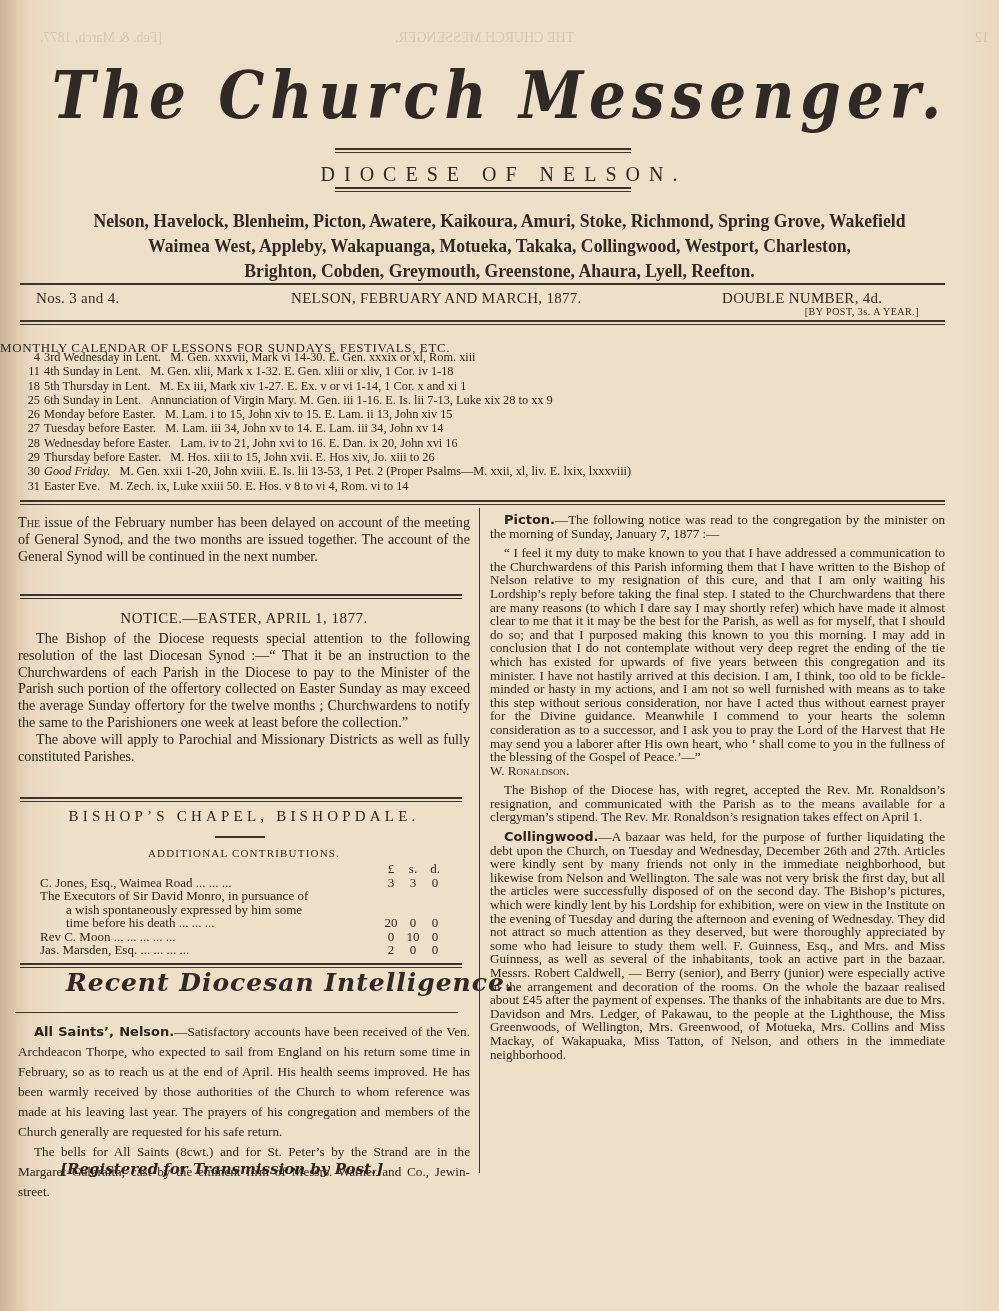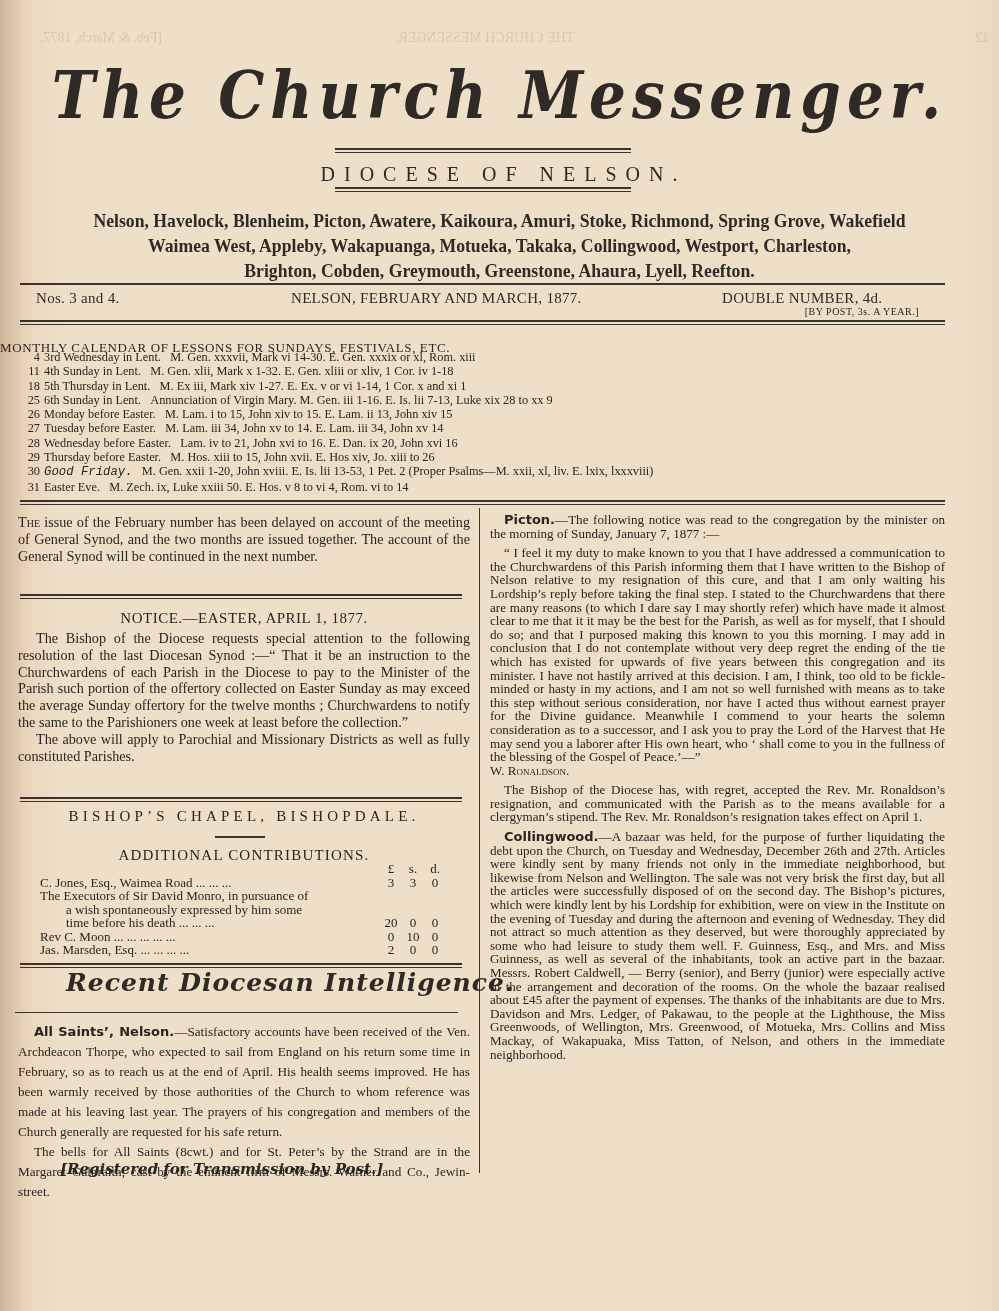--- a/index.html
+++ b/index.html
@@ -42,33 +42,33 @@
     }
     .issue-row span { position: absolute; top: 0; white-space: nowrap; }
     .byPost { position: absolute; right: 80px; top: 306px; font-size: 10px; letter-spacing: 0.5px; font-family: "Liberation Serif", serif; }
     .cal-title {
       position: absolute; left: 0; right: 0; top: 340px; text-align: left;
       font-family: "Liberation Serif", serif; font-size: 13px; letter-spacing: 0.6px;
     }
     .cal { position: absolute; left: 22px; top: 350px; font-family: "Liberation Serif", serif; font-size: 12.3px; line-height: 14.3px; }
     .cal-row { white-space: nowrap; }
     .cal-row .d { display: inline-block; width: 18px; text-align: right; margin-right: 4px; }
-    .cal-row .i { font-style: italic; font-family: Liberation Mono, monospace; }
+    .cal-row .i { font-style: italic; }
     .col-left { position: absolute; left: 18px; width: 452px; }
     .col-right { position: absolute; left: 490px; width: 455px; }
     .vline { position: absolute; left: 479px; top: 508px; height: 665px; border-left: 1px solid #3a332c; }
     p.body { font-family: "Liberation Serif", serif; text-align: justify; }
     .lede { top: 514px; font-size: 14.2px; line-height: 17px; }
     .lede .sc { font-variant: small-caps; }
     .notice-h { position: absolute; left: 18px; width: 452px; top: 610px; text-align: center; font-family: "Liberation Serif", serif; font-size: 15px; letter-spacing: 0.5px; }
     .notice-b { top: 630px; font-size: 14.2px; line-height: 16.8px; }
     .notice-b p { text-indent: 18px; }
     .chapel-h { position: absolute; left: 18px; width: 452px; top: 808px; text-align: center; font-family: "Liberation Serif", serif; font-size: 15px; letter-spacing: 4.2px; }
     .short-rule { position: absolute; left: 215px; width: 50px; top: 836px; border-top: 2px solid #3a332c; }
-    .contrib-h { position: absolute; left: 18px; width: 452px; top: 847px; text-align: center; font-family: "Liberation Serif", serif; font-size: 15px; letter-spacing: 1.2px; }
+    .contrib-h { position: absolute; left: 18px; width: 452px; top: 847px; text-align: center; font-family: "Liberation Serif", serif; font-size: 11px; letter-spacing: 1.2px; }
     .contrib { position: absolute; left: 40px; width: 405px; top: 862px; font-family: "Liberation Serif", serif; font-size: 13px; line-height: 13.5px; }
     .contrib .row { display: flex; }
     .contrib .name { flex: 1; white-space: nowrap; }
     .contrib .amt { display: flex; width: 64px; justify-content: space-between; }
     .contrib .amt span { width: 20px; text-align: center; }
     .recent-h {
       position: absolute; left: 18px; width: 452px; top: 960px; text-align: left;
       font-family: "DejaVu Serif", serif; font-weight: bold; font-style: italic;
       font-size: 25px; letter-spacing: 1px; color: #2f2a26; margin-left: 48px;
     }

